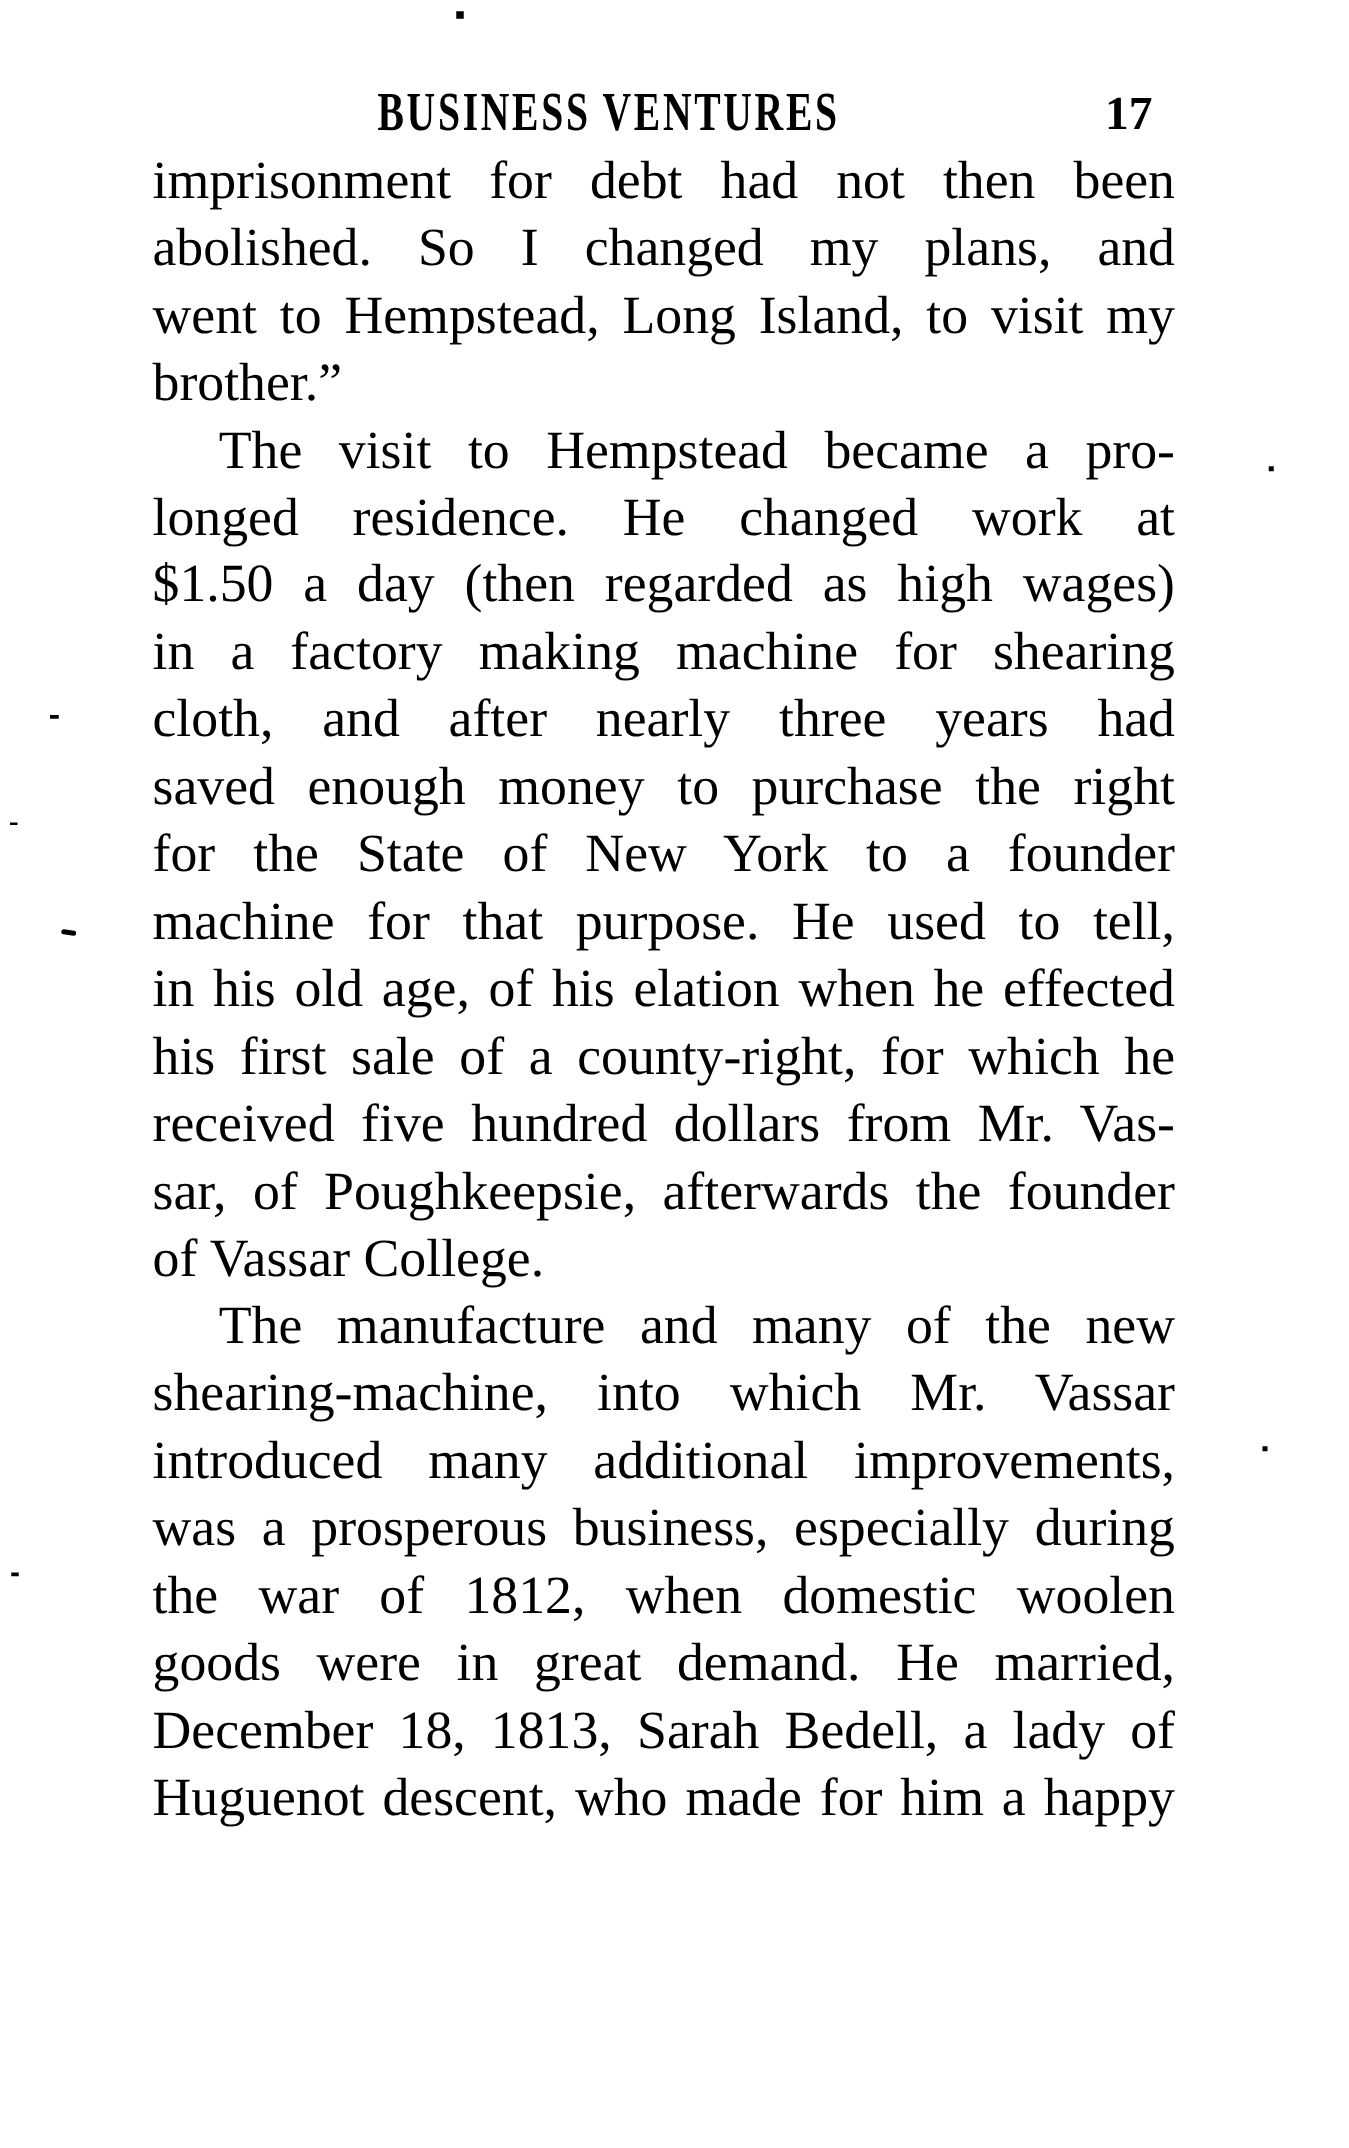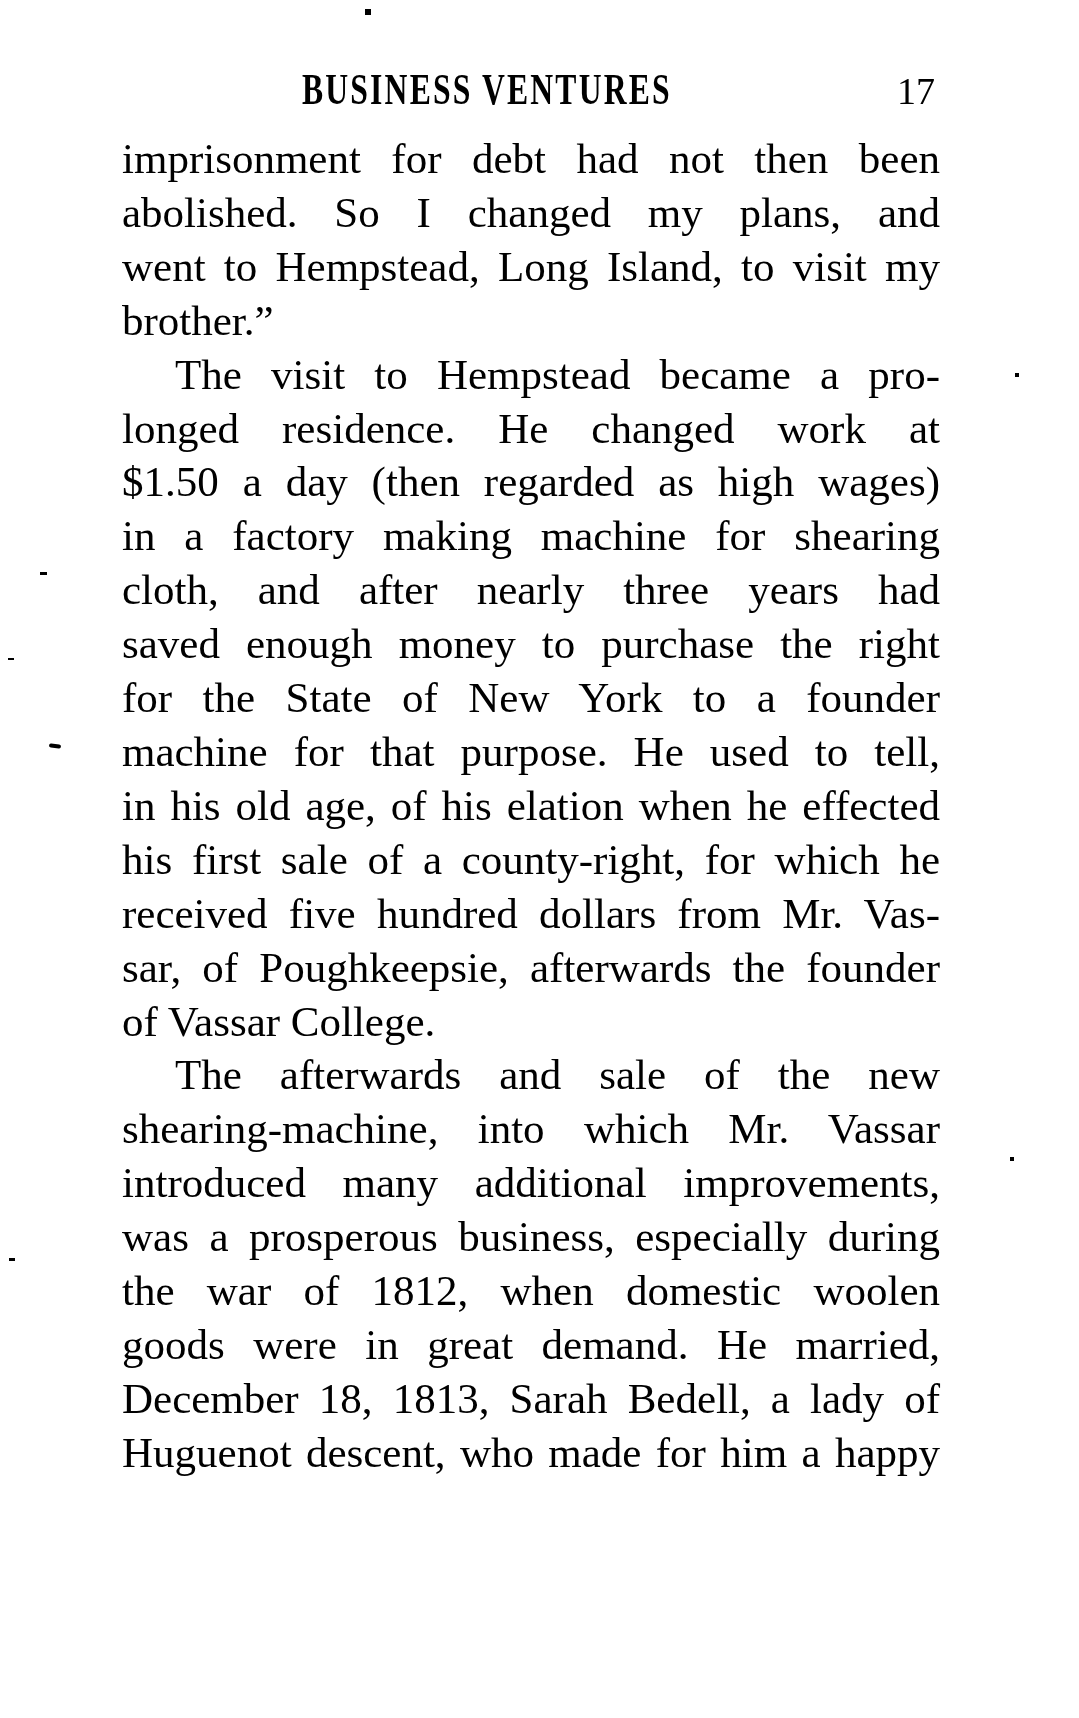--- a/index.html
+++ b/index.html
@@ -32,32 +32,32 @@
     font-size: 44px;
     line-height: 44px;
     font-weight: bold;
     letter-spacing: 3px;
     white-space: nowrap;
     transform: scaleX(0.72);
     transform-origin: left top;
   }
   .page-number {
     position: absolute;
-    right: 5px;
+    right: 18px;
     top: 4px;
     font-size: 38px;
     line-height: 38px;
-    font-weight: normal;
+    font-weight: bold;
   }
 
   
   .text-block {
     position: absolute;
     left: 122px;
-    top: 132px;
+    top: 118px;
     width: 818px;
   }
   .line {
     font-size: 43px;
     line-height: 53.9px;
     text-align: justify;
     text-align-last: justify;
     white-space: normal;
   }
   .line.indent {
@@ -111,21 +111,21 @@
       <div class="line">in a factory making machine for shearing</div>
       <div class="line">cloth, and after nearly three years had</div>
       <div class="line">saved enough money to purchase the right</div>
       <div class="line">for the State of New York to a founder</div>
       <div class="line">machine for that purpose. He used to tell,</div>
       <div class="line">in his old age, of his elation when he effected</div>
       <div class="line">his first sale of a county-right, for which he</div>
       <div class="line">received five hundred dollars from Mr. Vas-</div>
       <div class="line">sar, of Poughkeepsie, afterwards the founder</div>
       <div class="line flush">of Vassar College.</div>
-      <div class="line indent">The afterwards and sale of the new</div>
+      <div class="line indent">The manufacture and many of the new</div>
       <div class="line">shearing-machine, into which Mr. Vassar</div>
       <div class="line">introduced many additional improvements,</div>
       <div class="line">was a prosperous business, especially during</div>
       <div class="line">the war of 1812, when domestic woolen</div>
       <div class="line">goods were in great demand. He married,</div>
       <div class="line">December 18, 1813, Sarah Bedell, a lady of</div>
       <div class="line">Huguenot descent, who made for him a happy</div>
     </div>
 
 </div>

